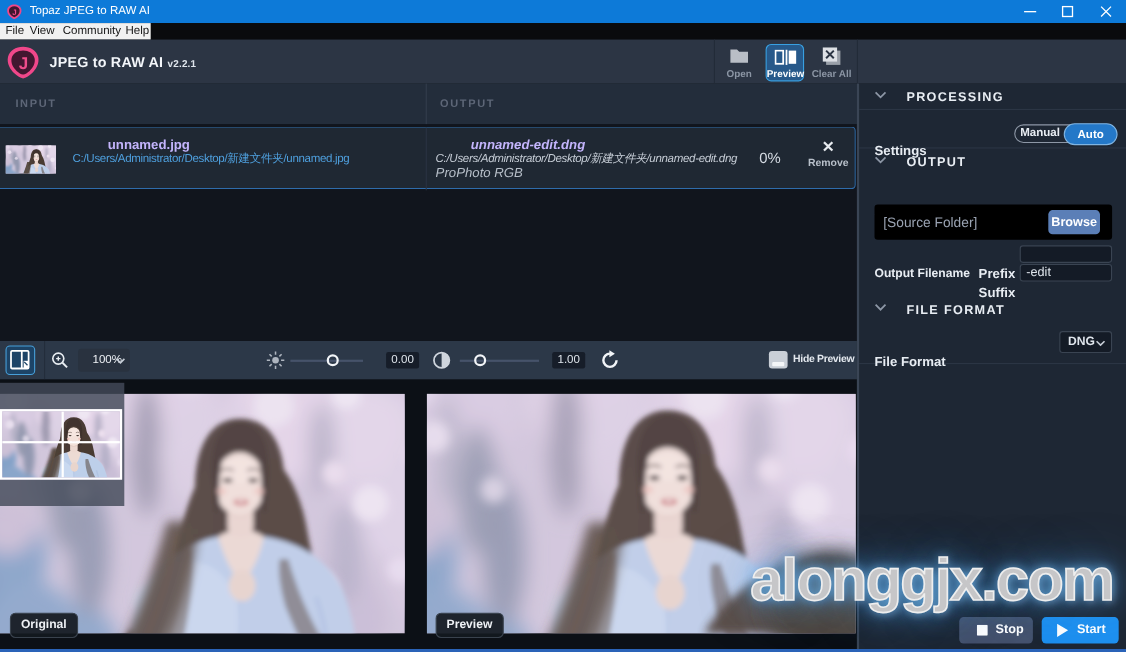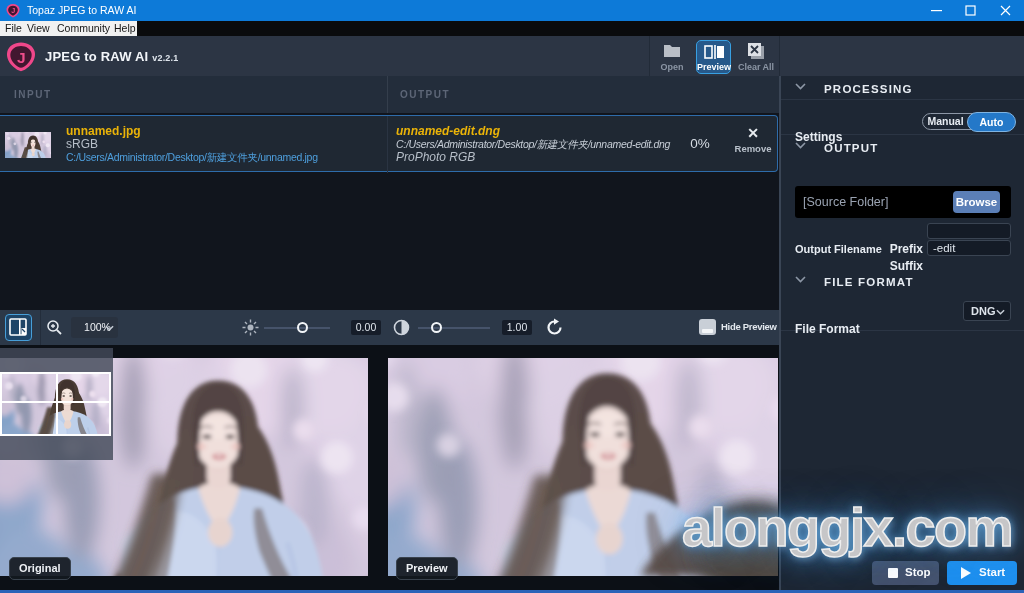--- a/index.html
+++ b/index.html
@@ -23,21 +23,21 @@
 #previewbtn .lbl{position:absolute;bottom:1px;width:100%;text-align:center;}
 
 #tablehead{position:absolute;left:0;top:76px;width:780px;height:37px;background:#232d3b;}
 #tablehead .col{position:absolute;top:13px;font-size:10px;font-weight:bold;letter-spacing:1.5px;color:#5d6677;}
 #tablehead .vline{position:absolute;left:387px;top:0;width:1px;height:37px;background:#343e4c;}
 #listarea{position:absolute;left:0;top:113px;width:780px;height:197px;background:#11151d;}
 #filerow{position:absolute;left:0px;top:2px;width:778px;height:57px;background:#1f2833;border:1.5px solid #2e6cab;border-left:none;border-radius:0 4px 4px 0;}
 #filerow .thumb{position:absolute;left:5px;top:16px;width:46px;height:26px;overflow:hidden;}
 .fcol{position:absolute;top:9px;font-size:12px;line-height:13px;color:#b7bfc9;white-space:nowrap;}
 .fcol .path{font-size:10.5px;letter-spacing:-0.3px;}
-.fcol .fn{color:#eab308;font-weight:bold;}
+.fcol .fn{color:#c4b5fd;font-weight:bold;margin-left:32px;}
 .fcol .path{color:#4e9fdd;}
 #pct{position:absolute;left:660px;top:20px;width:80px;text-align:center;font-size:13.5px;color:#d6dce4;}
 #remove{position:absolute;left:731px;top:10px;width:44px;text-align:center;}
 #remove .x{color:#e8ecf0;font-size:14px;font-weight:bold;line-height:14px;}
 #remove .rl{color:#b8c0ca;font-size:9.5px;font-weight:bold;margin-top:3px;}
 
 #toolbar{position:absolute;left:0;top:310px;width:780px;height:35px;background:#2c3848;color:#dfe5ec;}
 #splitbtn{position:absolute;left:5px;top:4px;width:27px;height:27px;background:#1d4467;border:1.5px solid #479fd9;border-radius:4px;}
 #zoombox{position:absolute;left:71px;top:7px;width:47px;height:21px;background:#29323f;border-radius:3px;color:#eef1f5;font-size:10.5px;line-height:21px;text-align:center;padding-left:6px;}
 .valbox{position:absolute;top:10px;width:30px;height:15px;background:#161d29;border-radius:2px;color:#dfe5ec;font-size:10.5px;line-height:15px;text-align:center;}
@@ -252,21 +252,20 @@
   <span class="col" style="left:400px">OUTPUT</span>
   <div class="vline"></div>
 </div>
 <div id="listarea">
   <div id="filerow">
     <div class="thumb"><svg width="46" height="26">
             <use href="#scene" transform="translate(28,11) scale(0.1375) translate(-222,-84)"></use>
           </svg></div>
     <div class="fcol" style="left:66px">
       <div class="fn">unnamed.jpg</div>
-      <div>sRGB</div>
       <div class="path">C:/Users/Administrator/Desktop/新建文件夹/unnamed.jpg</div>
     </div>
     <div class="fcol" style="left:396px;font-style:italic;width:280px;overflow:hidden">
       <div class="fn">unnamed-edit.dng</div>
       <div style="color:#c6cdd6;font-size:10.5px;letter-spacing:-0.3px">C:/Users/Administrator/Desktop/新建文件夹/unnamed-edit.dng</div>
       <div>ProPhoto RGB</div>
     </div>
     <div id="pct">0%</div>
     <div id="remove">
           <div class="x">✕</div>

